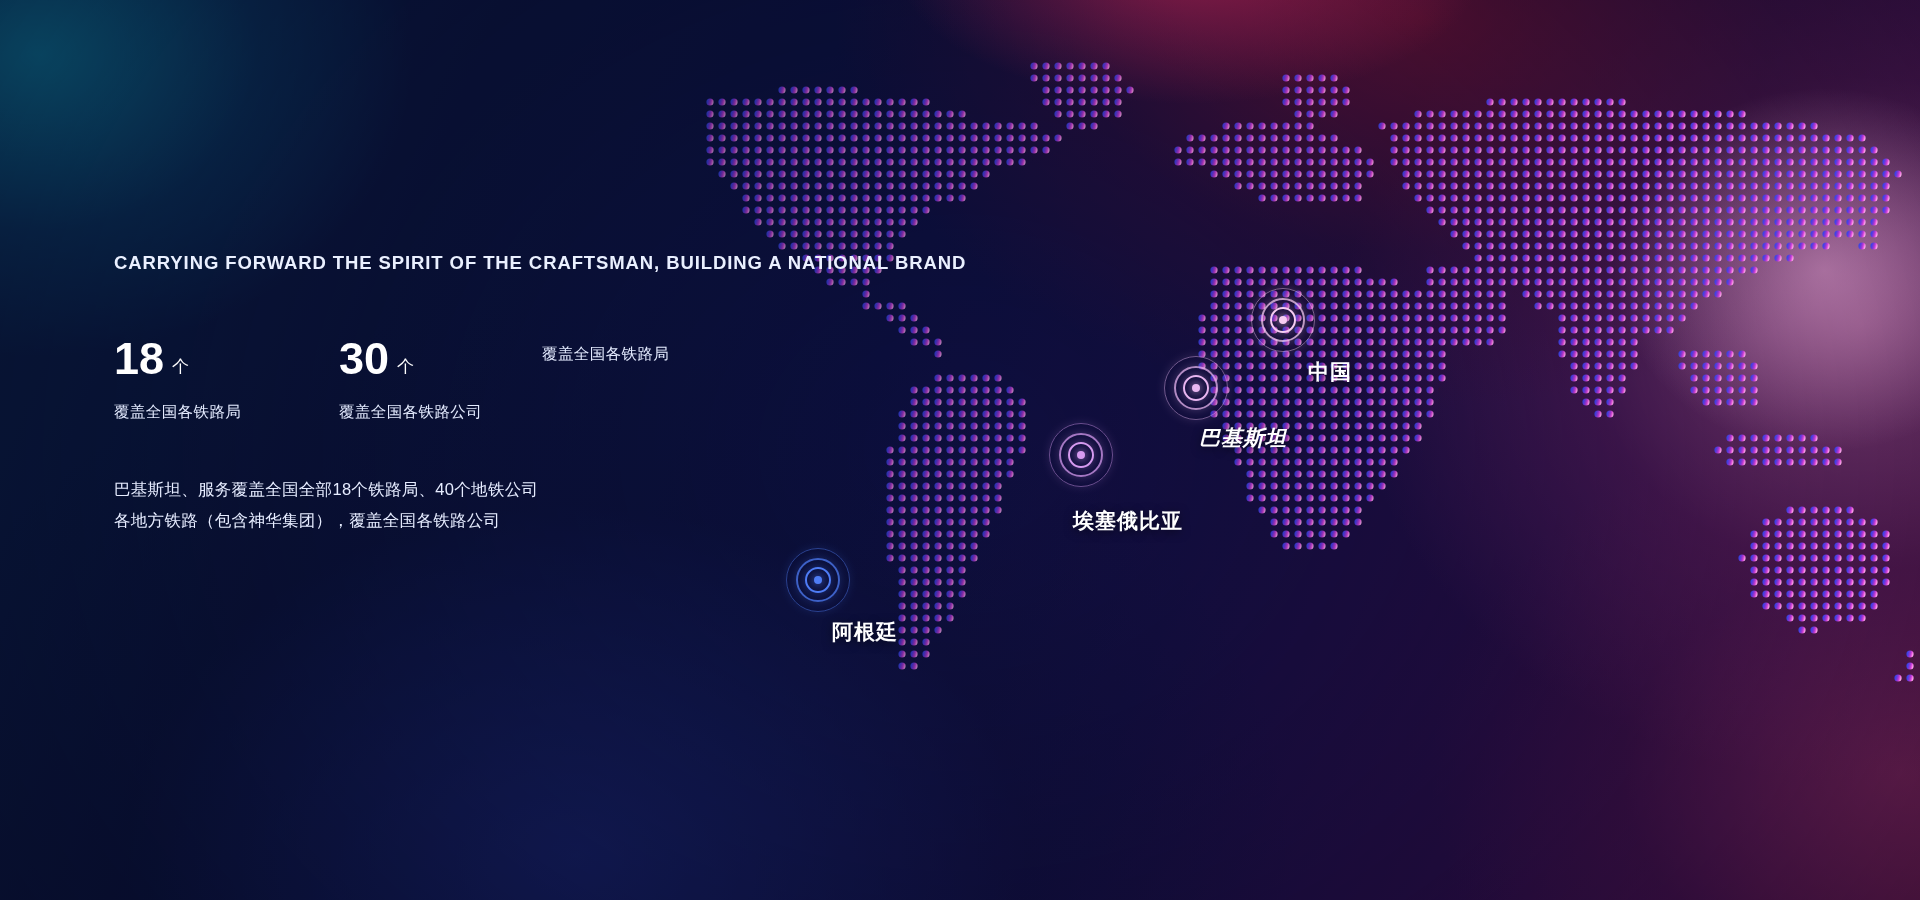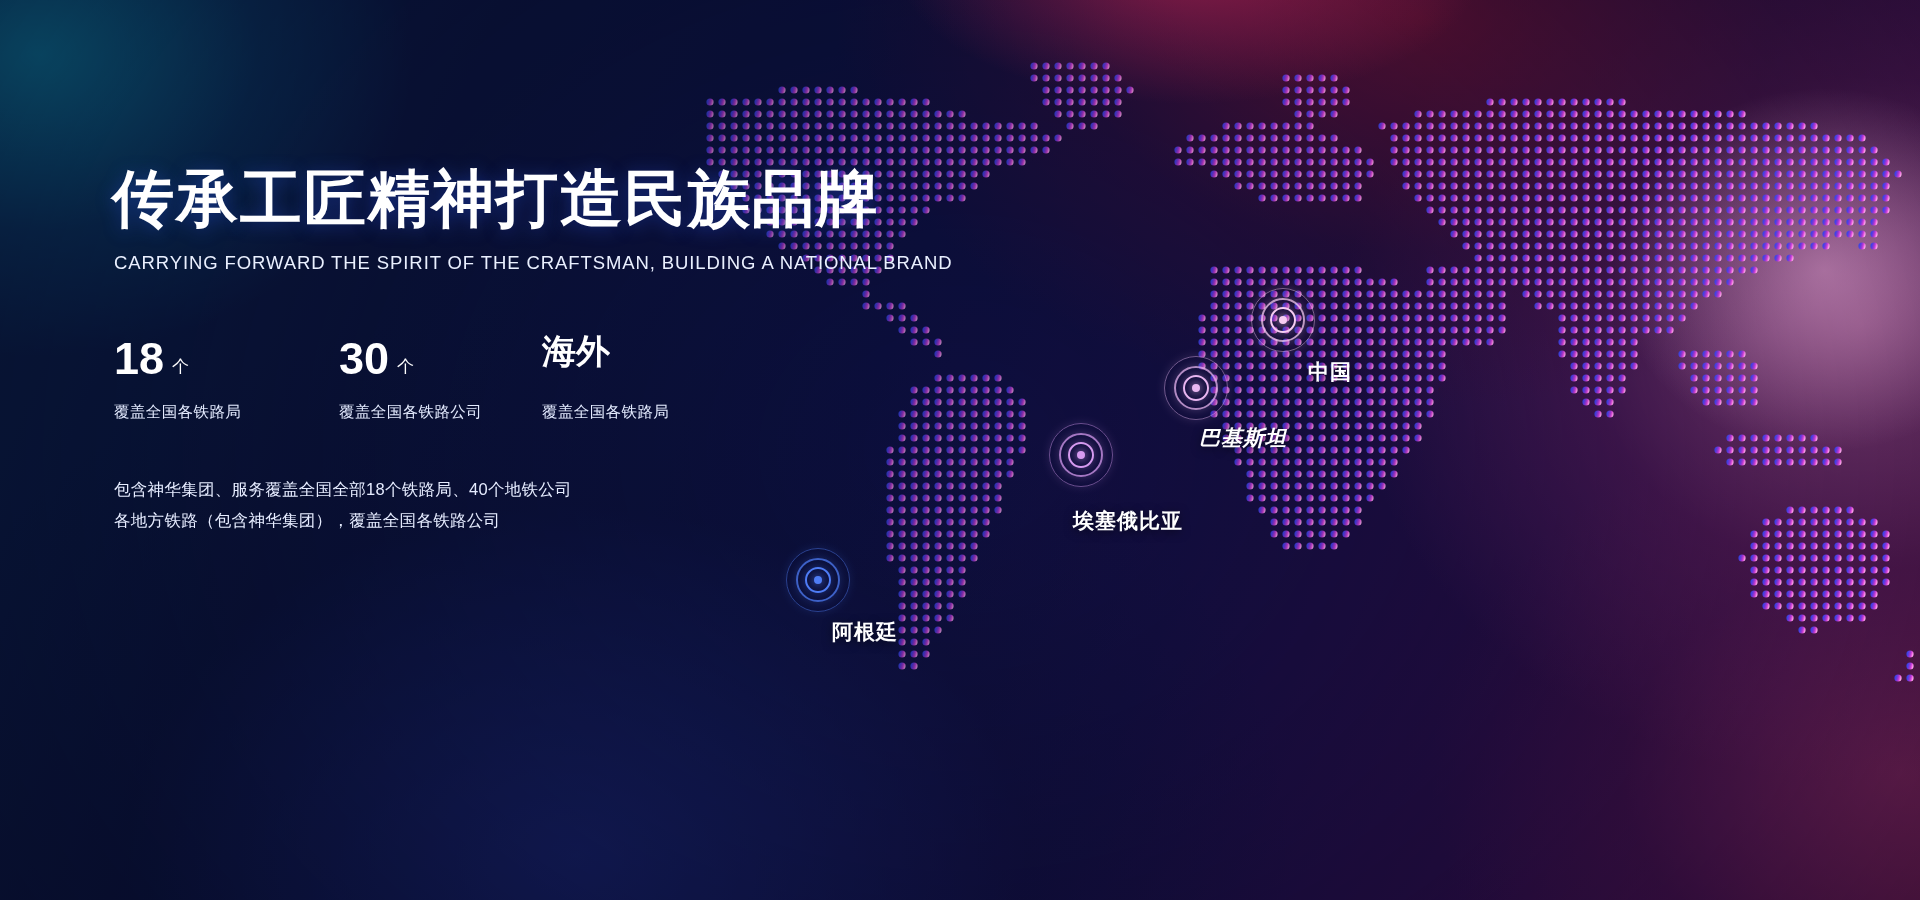--- a/index.html
+++ b/index.html
@@ -79,21 +79,21 @@
     text-shadow: 0 2px 18px rgba(40,80,220,0.45);
   }
 
   .subtitle {
     position: absolute;
     top: 252px;
     left: 2px;
     margin: 0;
     font-size: 18.5px;
     letter-spacing: 0.9px;
-    font-weight: 400;
+    font-weight: 700;
     color: #eaf0ff;
     white-space: nowrap;
   }
 
   .stats {
     position: absolute;
     top: 336px;
     left: 2px;
     width: 700px;
   }
@@ -2101,21 +2101,20 @@
           <div class="ring" style="width: 40px; height: 40px; border: 2px solid rgb(79, 125, 246); opacity: 0.75; box-shadow: rgba(79, 125, 246, 0.333) 0px 0px 10px;"></div>
           <div class="ring" style="width: 22px; height: 22px; border: 2.5px solid rgb(79, 125, 246); opacity: 1; box-shadow: rgba(79, 125, 246, 0.333) 0px 0px 10px;"></div>
           <div class="ring" style="width: 8px; height: 8px; background: rgb(79, 125, 246); box-shadow: rgb(79, 125, 246) 0px 0px 10px;"></div>
         </div>
         <div class="marker-label" style="top: 38px;">阿根廷</div>
       </div>
     </div>
 
   <div class="content">
 
-    <h1 class="title">传承工匠精神打造民族品牌</h1>
 
     <p class="subtitle">CARRYING FORWARD THE SPIRIT OF THE CRAFTSMAN, BUILDING A NATIONAL BRAND</p>
 
     <div class="stats">
 
       <div class="stat s0">
         <div class="stat-top">
           <span class="stat-value">18</span>
           <span class="stat-unit">个</span>
         </div>
@@ -2124,28 +2123,24 @@
 
       <div class="stat s1">
         <div class="stat-top">
           <span class="stat-value">30</span>
           <span class="stat-unit">个</span>
         </div>
         <div class="stat-label">覆盖全国各铁路公司</div>
       </div>
 
       <div class="stat s2">
-        <div class="stat-top">
-          <span class="stat-value cjk">海外</span>
-          <span class="stat-unit"></span>
-        </div>
         <div class="stat-label">覆盖全国各铁路局</div>
       </div>
 
     </div>
 
     <div class="body-text">
-      <span class="line">包含神华集团、服务覆盖全国全部18个铁路局、40个地铁公司</span>
+      <span class="line">巴基斯坦、服务覆盖全国全部18个铁路局、40个地铁公司</span>
       <span class="line">各地方铁路（包含神华集团），覆盖全国各铁路公司</span>
     </div>
 
   </div>
 </div>
 
 </body></html>

